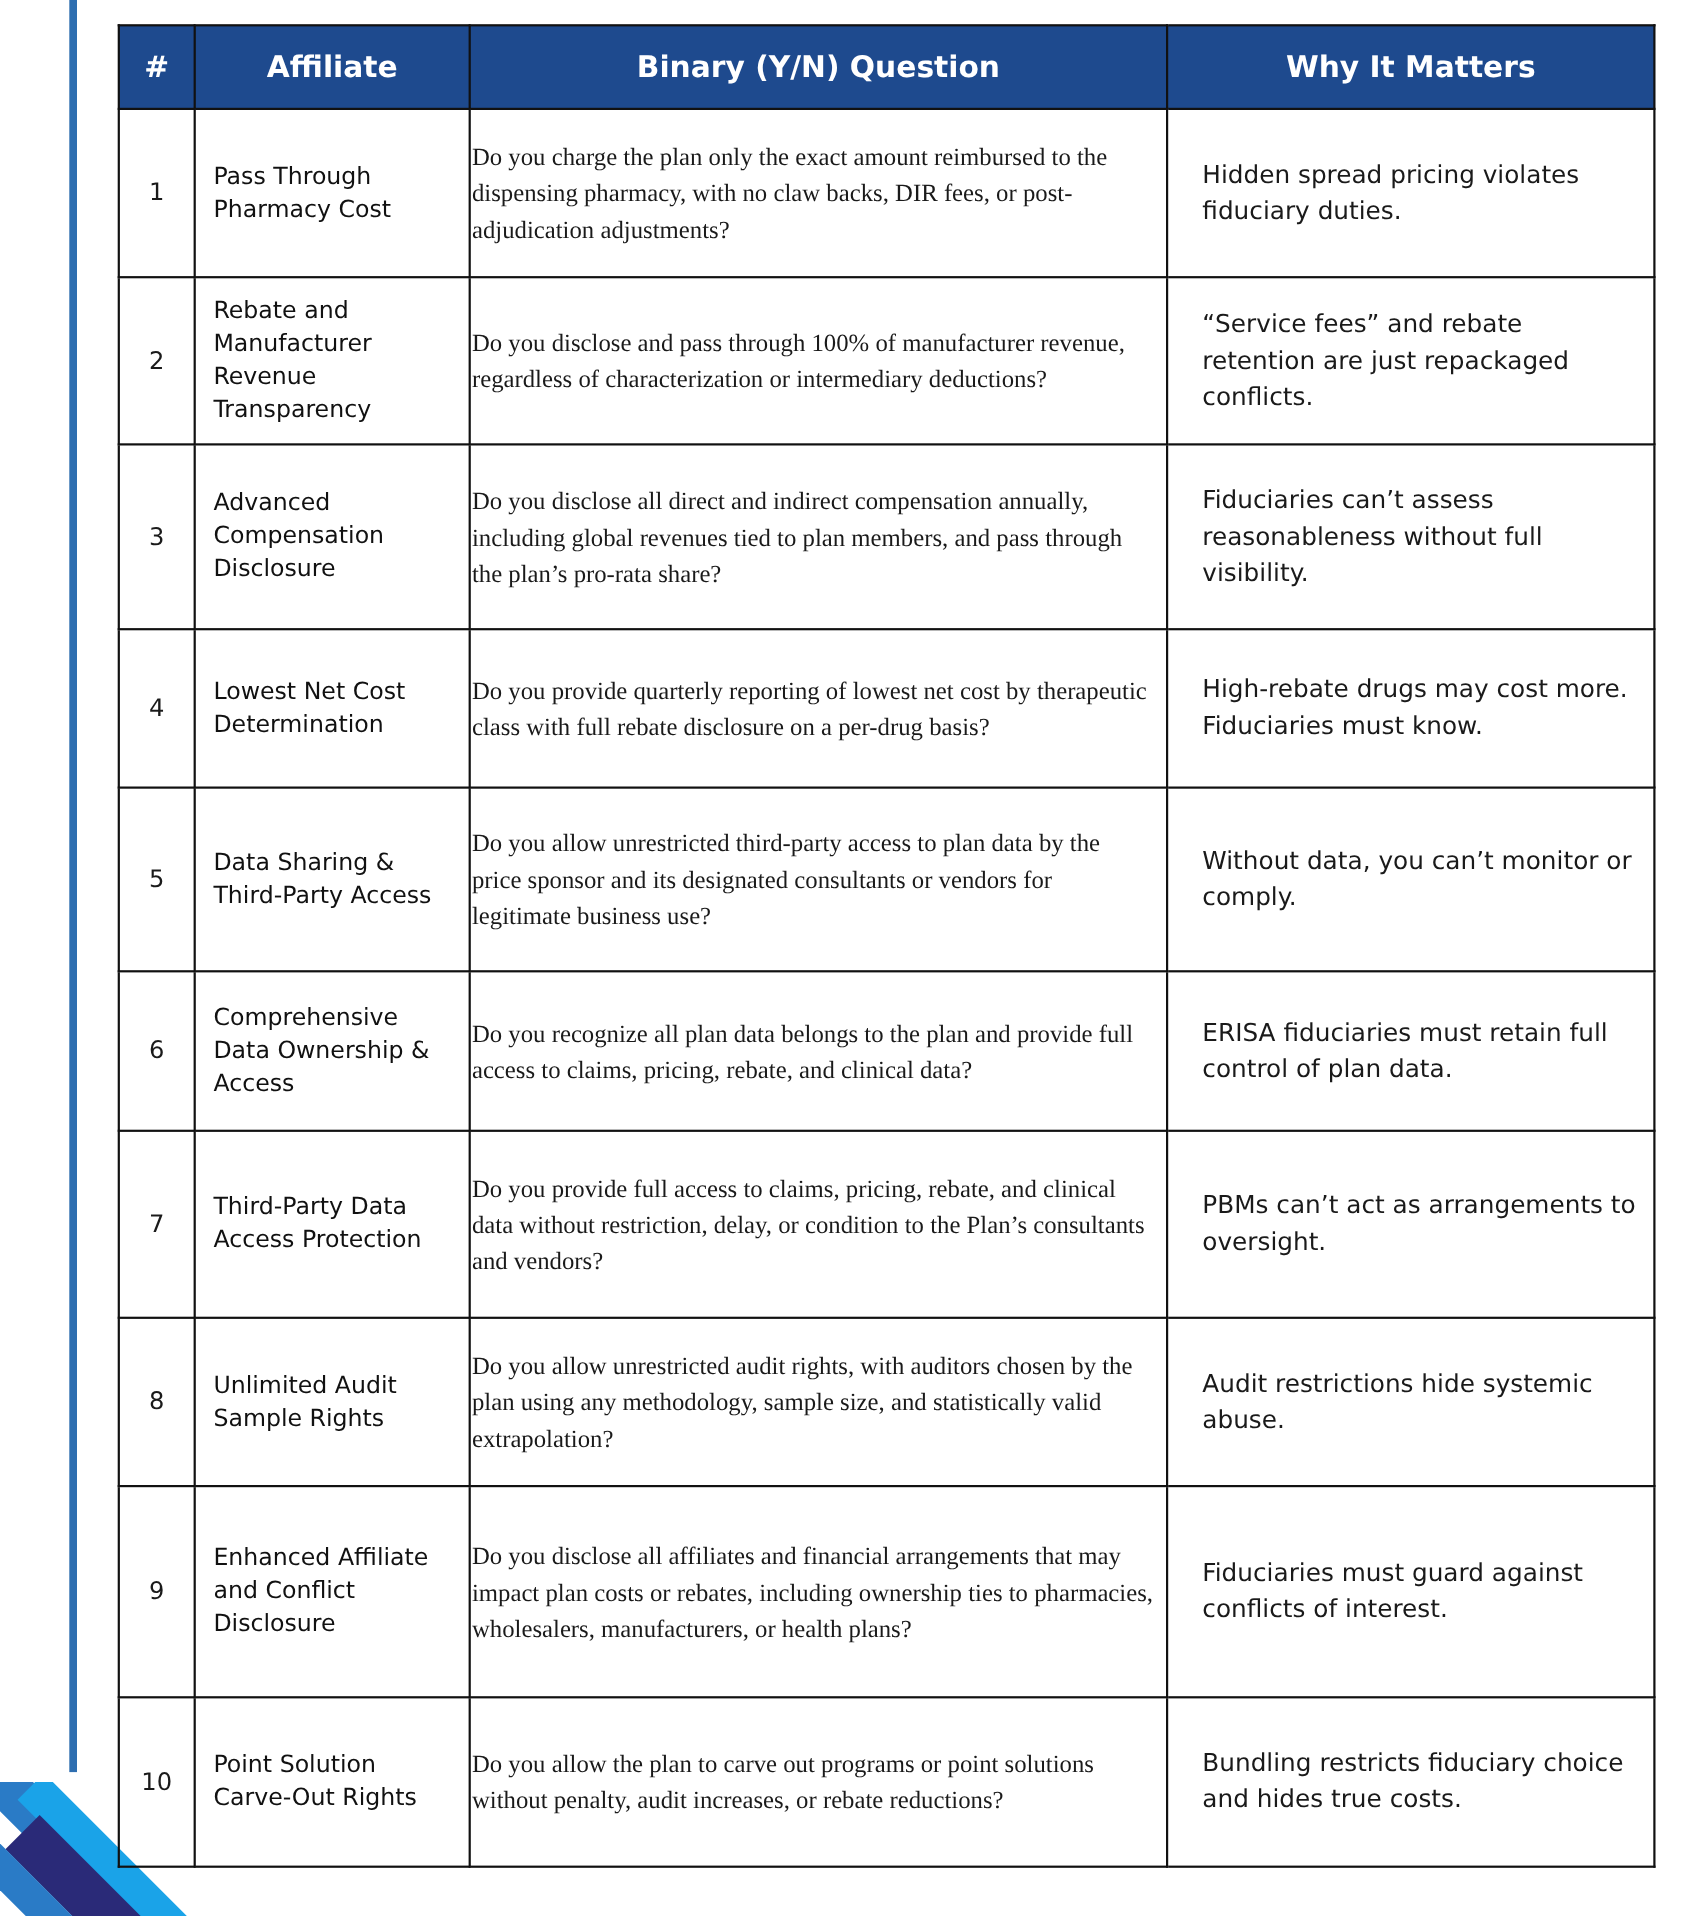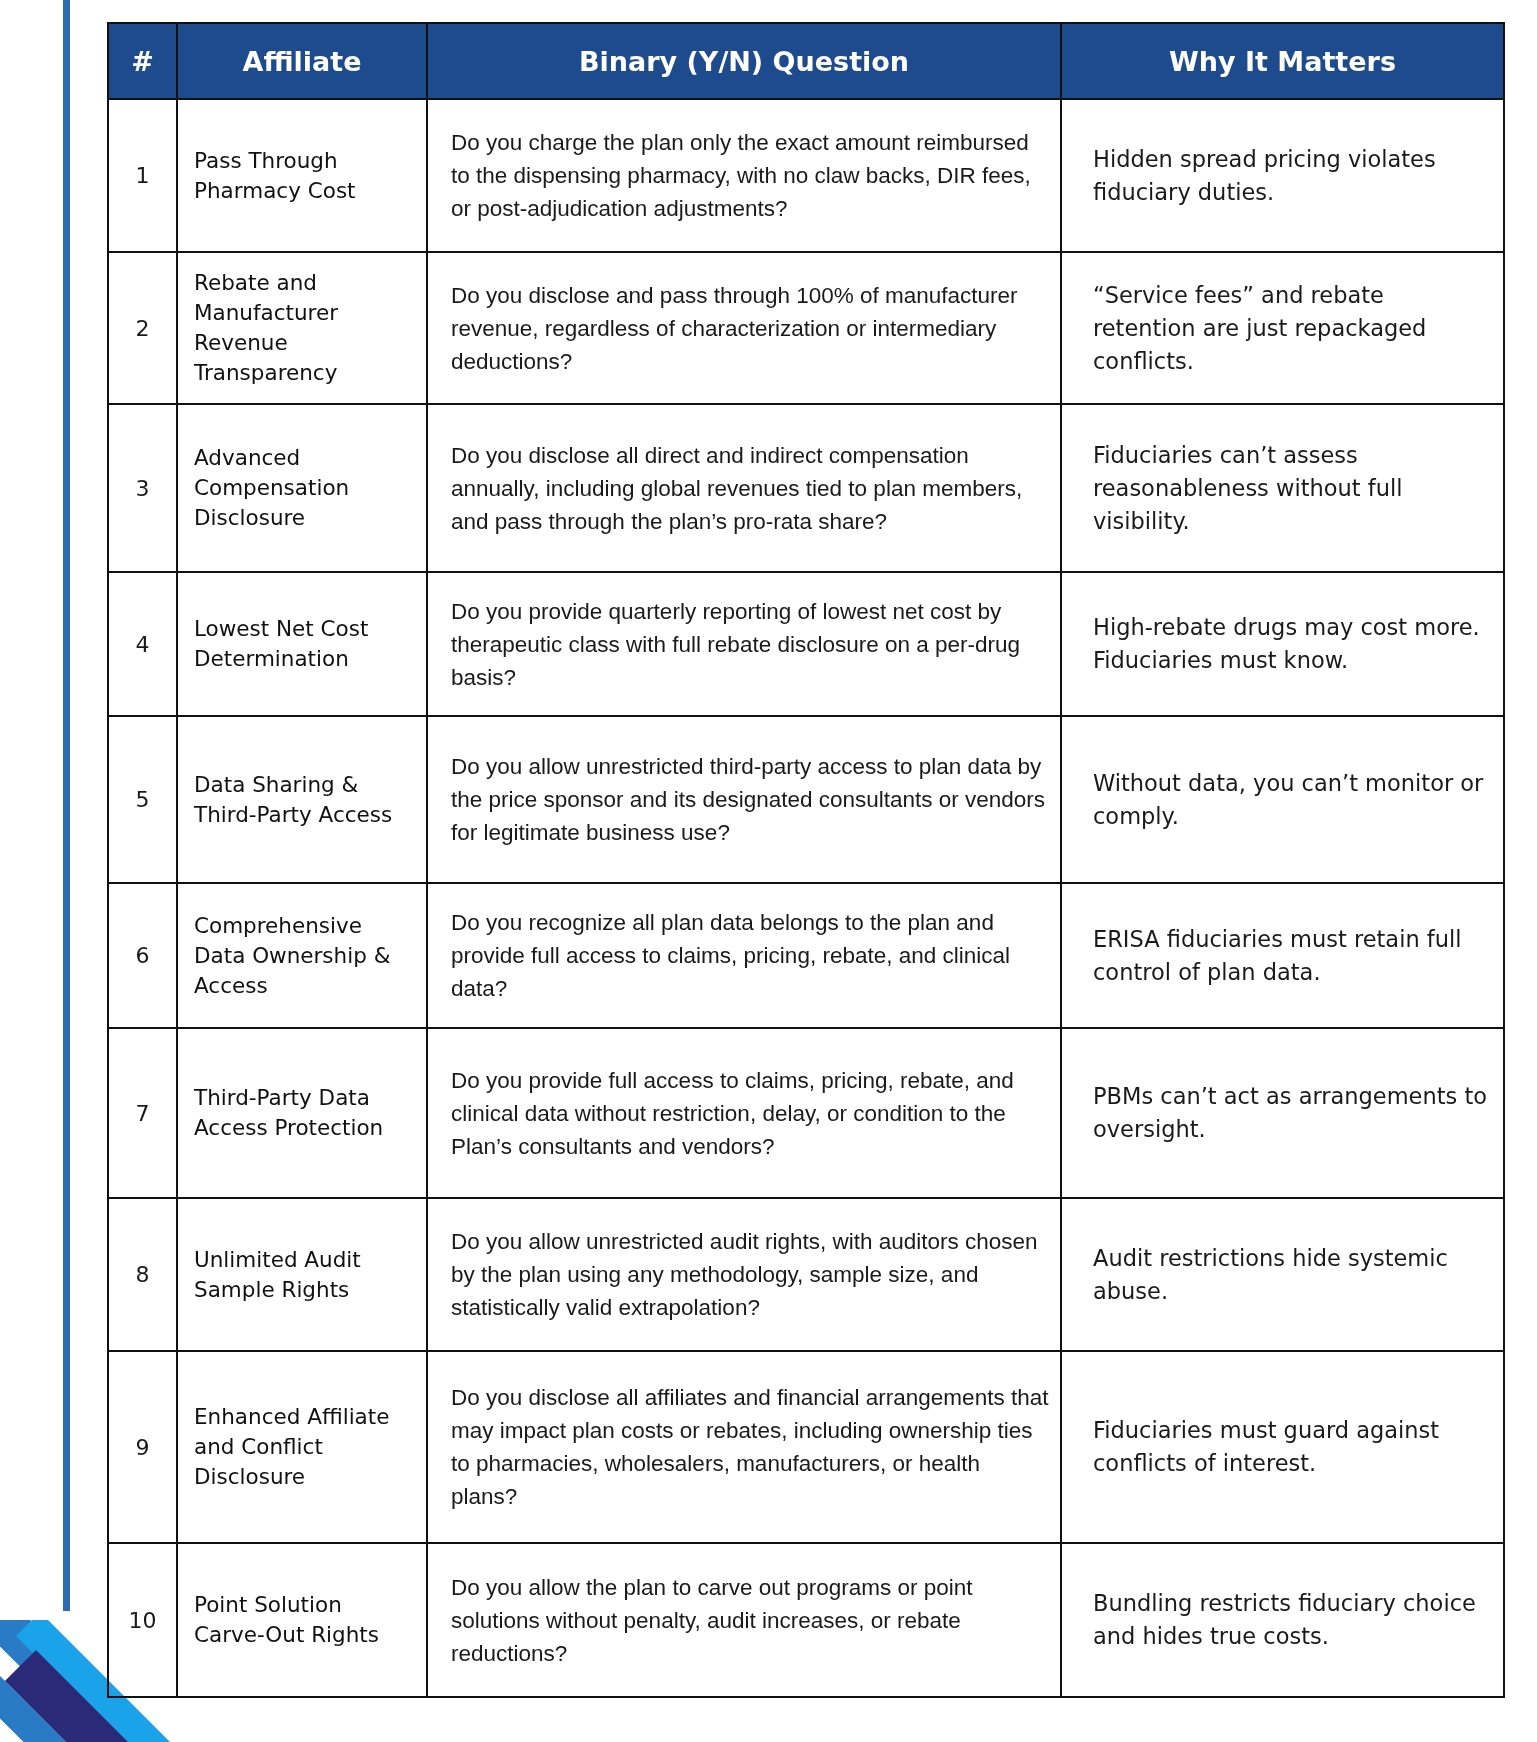--- a/index.html
+++ b/index.html
@@ -73,24 +73,24 @@
     }
     td.prov {
       font-family: "DejaVu Sans", sans-serif;
       font-weight: normal;
       font-size: 21.5px;
       line-height: 30px;
       padding: 0 8px 0 16px;
       color: #111111;
     }
     td.question {
-      font-family: Liberation Sans, sans-serif;
+      font-family: Liberation Serif, serif;
       font-size: 22.5px;
       line-height: 33px;
-      padding: 0 10px 0 23px;
+      padding: 0 10px 0 1px;
       color: #1a1a1a;
       margin-left: 25px;
     }
     td.why {
       font-family: "DejaVu Sans", sans-serif;
       font-size: 22.5px;
       line-height: 33px;
       padding: 0 14px 0 31px;
       color: #1a1a1a;
     }

